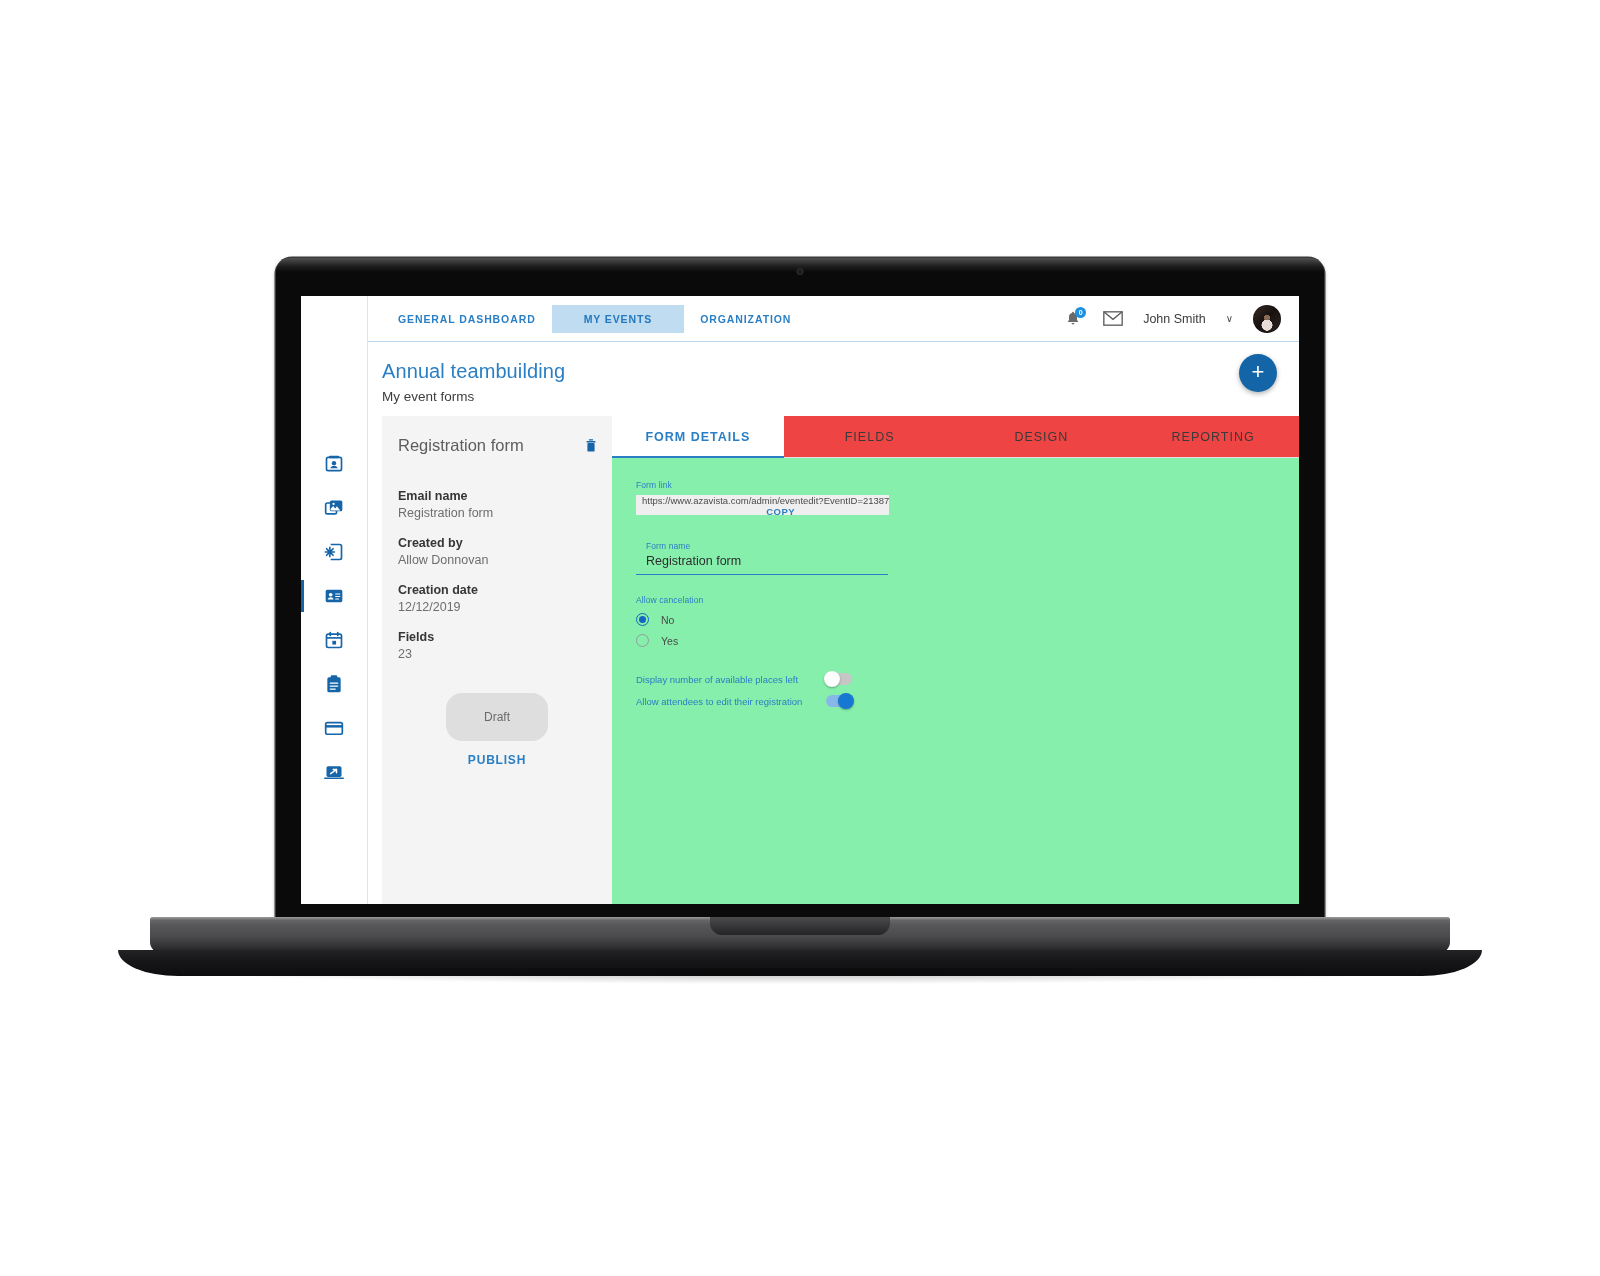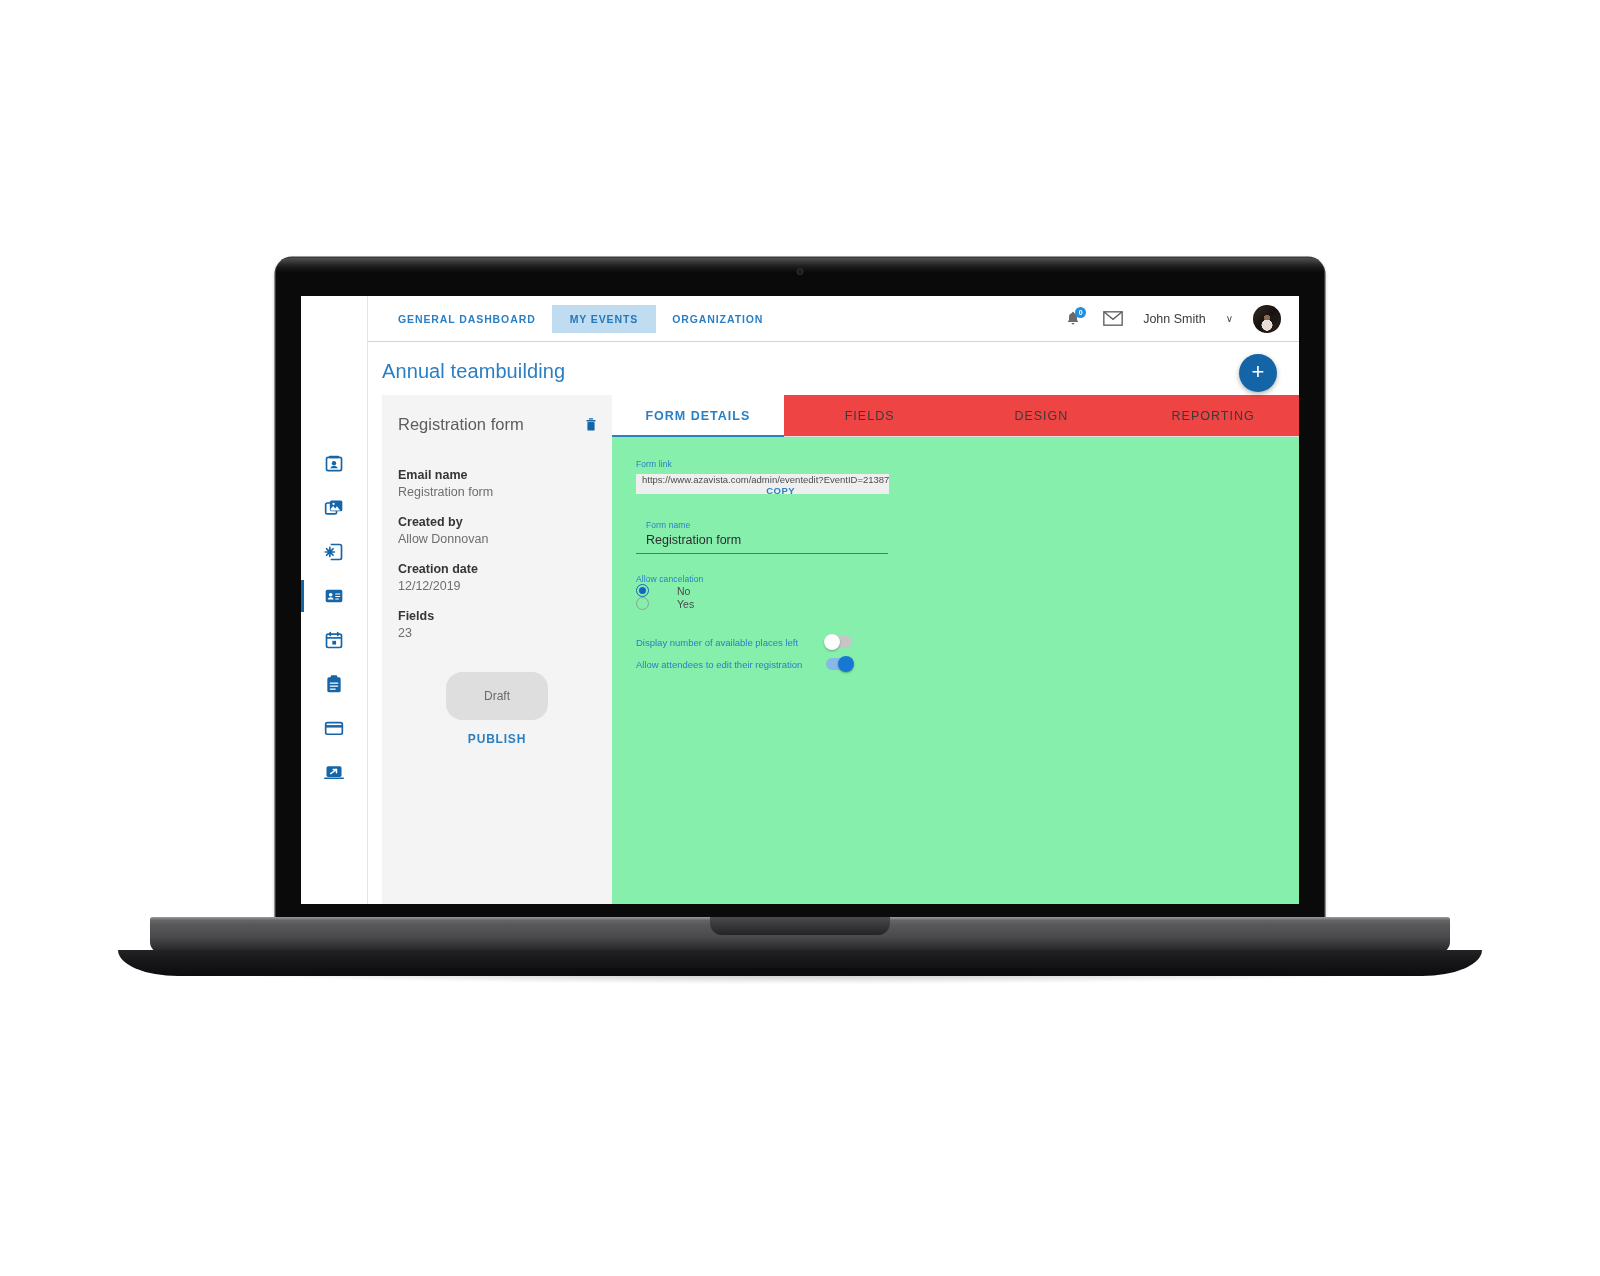--- a/index.html
+++ b/index.html
@@ -86,21 +86,21 @@
 
   .topnav{
     height:46px; display:flex; align-items:center; padding:0 0 0 14px;
     border-bottom:1px solid #bcd9ef; position:relative;
   }
   .navtabs{ display:flex; align-items:flex-start; gap:0; }
   .navtab{
     font-size:10.5px; letter-spacing:.9px; font-weight:600; color:#2a7fc4;
     padding:8px 16px; cursor:pointer; white-space:nowrap;
   }
-  .navtab.sel{ background:#bfdcf0; color:#2478bd; padding:8px 18px; }
+  .navtab.sel{ background:#bfdcf0; color:#2478bd; padding:8px 32px; }
   .nav-right{ margin-left:auto; display:flex; align-items:center; gap:20px; padding-right:18px; }
   .bell{ position:relative; width:18px; height:18px; cursor:pointer; }
   .bell svg{ width:16px; height:16px; }
   .badge{
     position:absolute; right:-3px; top:-3px; min-width:11px; height:11px;
     background:#1f8fe0; color:#fff; border-radius:50%;
     font-size:7px; line-height:11px; text-align:center; font-weight:700;
   }
   .env svg{ width:20px; height:15px; display:block; cursor:pointer; }
   .uname{ font-size:12.5px; color:#3b3b3b; cursor:pointer; }
@@ -170,21 +170,21 @@
 
   .nameblock{ margin-top:26px; width:252px; }
   .nameblock .lbl{ font-size:8.5px; padding-left:10px; }
   .nameinput{
     width:100%; border:0; border-bottom:1.5px solid #2a7fc4; background:transparent;
     font-family:"Liberation Sans", sans-serif; font-size:12.5px; color:#2d2d2d;
     padding:2px 0 6px 10px; outline:none;
   }
 
   .cancelblock{ margin-top:20px; }
-  .radio-row{ display:flex; align-items:center; gap:28px; margin-top:0; cursor:pointer; }
+  .radio-row{ display:flex; align-items:center; gap:12px; margin-top:8px; cursor:pointer; }
   .radio{
     width:13px; height:13px; border-radius:50%; border:1.5px solid #9a9a9a;
     display:flex; align-items:center; justify-content:center; flex:0 0 13px;
   }
   .radio.on{ border-color:#1565c0; }
   .radio.on::after{ content:""; width:7px; height:7px; border-radius:50%; background:#1565c0; }
   .radio-row .rl{ font-size:10.5px; color:#4a4a4a; }
 
   .toggles{ margin-top:26px; }
   .toggle-row{ display:flex; align-items:center; margin-bottom:10px; }
@@ -313,20 +313,21 @@
                 </span>
               </div>
               <div class="uname">John Smith</div>
               <div class="chev">∨</div>
               <div class="avatar"></div>
             </div>
           </div>
 
           <div class="pagehead">
             <div class="ptitle">Annual teambuilding</div>
+            <div class="psub">My event forms</div>
             <div class="fab">
               <span>+</span>
             </div>
           </div>
 
           <div class="body">
 
             <div class="infopanel">
               <div class="ip-head">
                 <div class="ip-title">Registration form</div>

